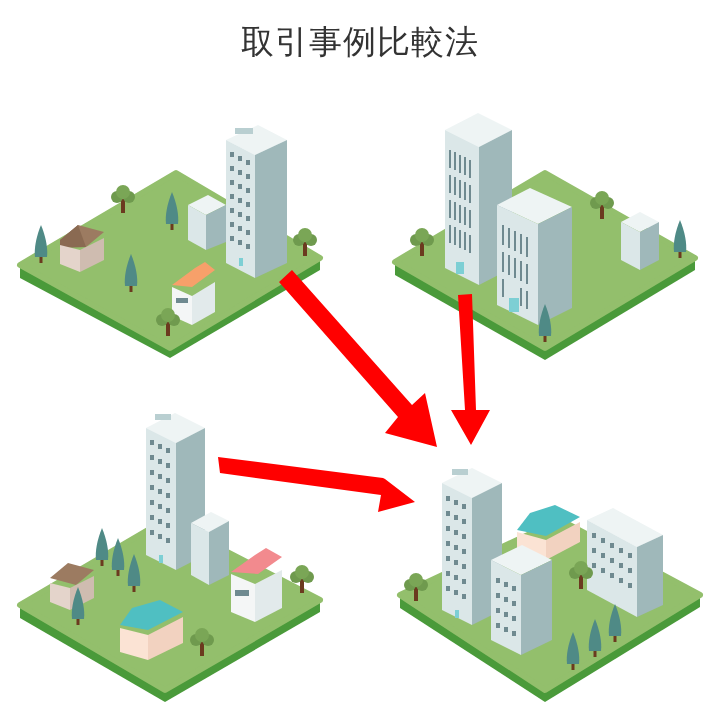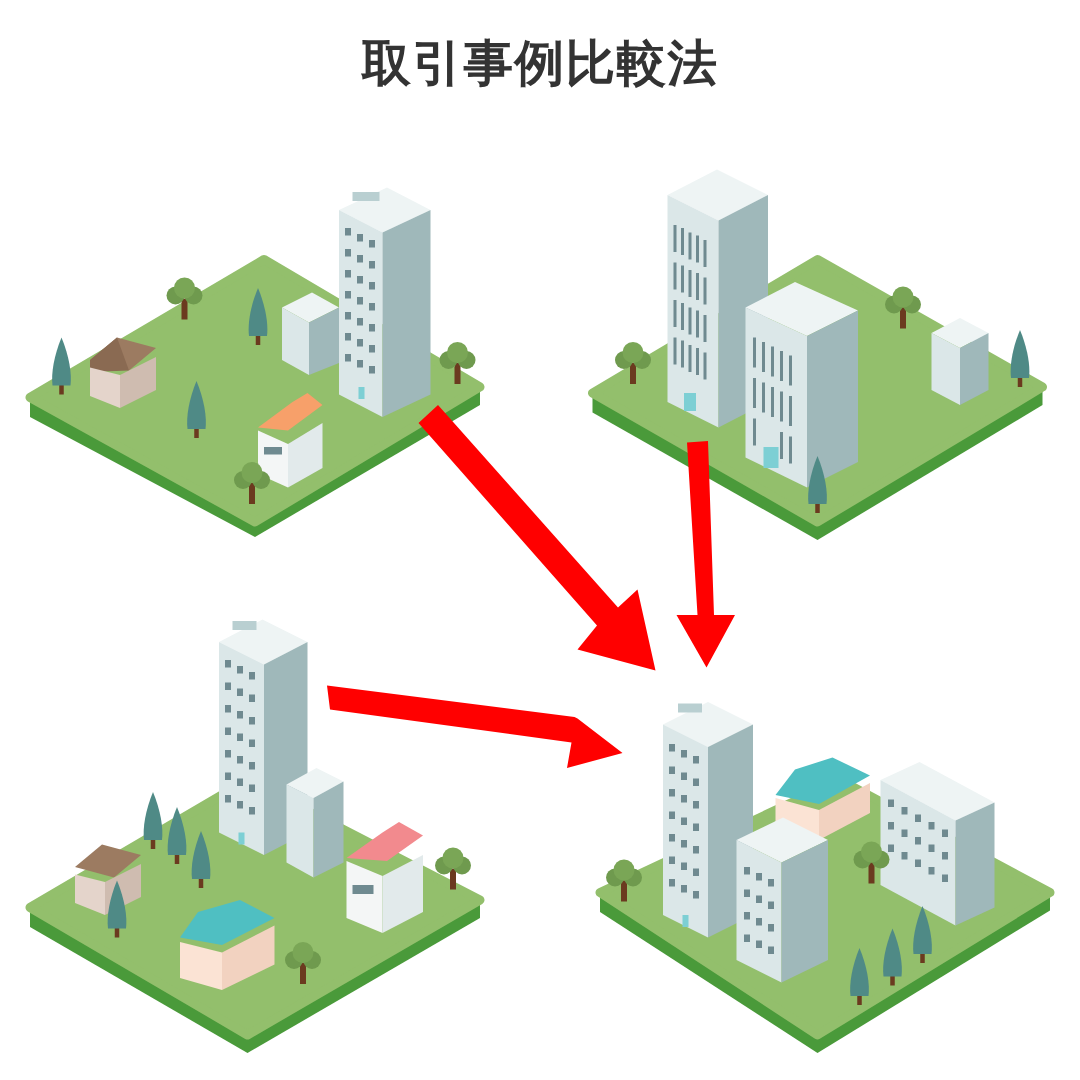--- a/index.html
+++ b/index.html
@@ -1,19 +1,19 @@
 <!DOCTYPE html>
 <html><head>
 <meta charset="utf-8">
 <style>
   html, body { margin: 0; padding: 0; background: #ffffff; }
   body { width: 720px; height: 720px; position: relative; overflow: hidden;
          font-family: "DejaVu Sans", "Liberation Sans", sans-serif; }
   .title { position: absolute; top: 20px; left: 0; width: 720px; text-align: center;
-           font-size: 33px; font-weight: bold; color: #333333; letter-spacing: 1px; }
+           font-size: 33px; font-weight: normal; color: #333333; letter-spacing: 1px; }
   svg.scene { position: absolute; top: 0; left: 0; }
 </style>
 </head>
 <body>
 
 <div class="title">取引事例比較法</div>
 
 <svg class="scene" width="720" height="720" viewBox="0 0 720 720">
   <defs>
 

